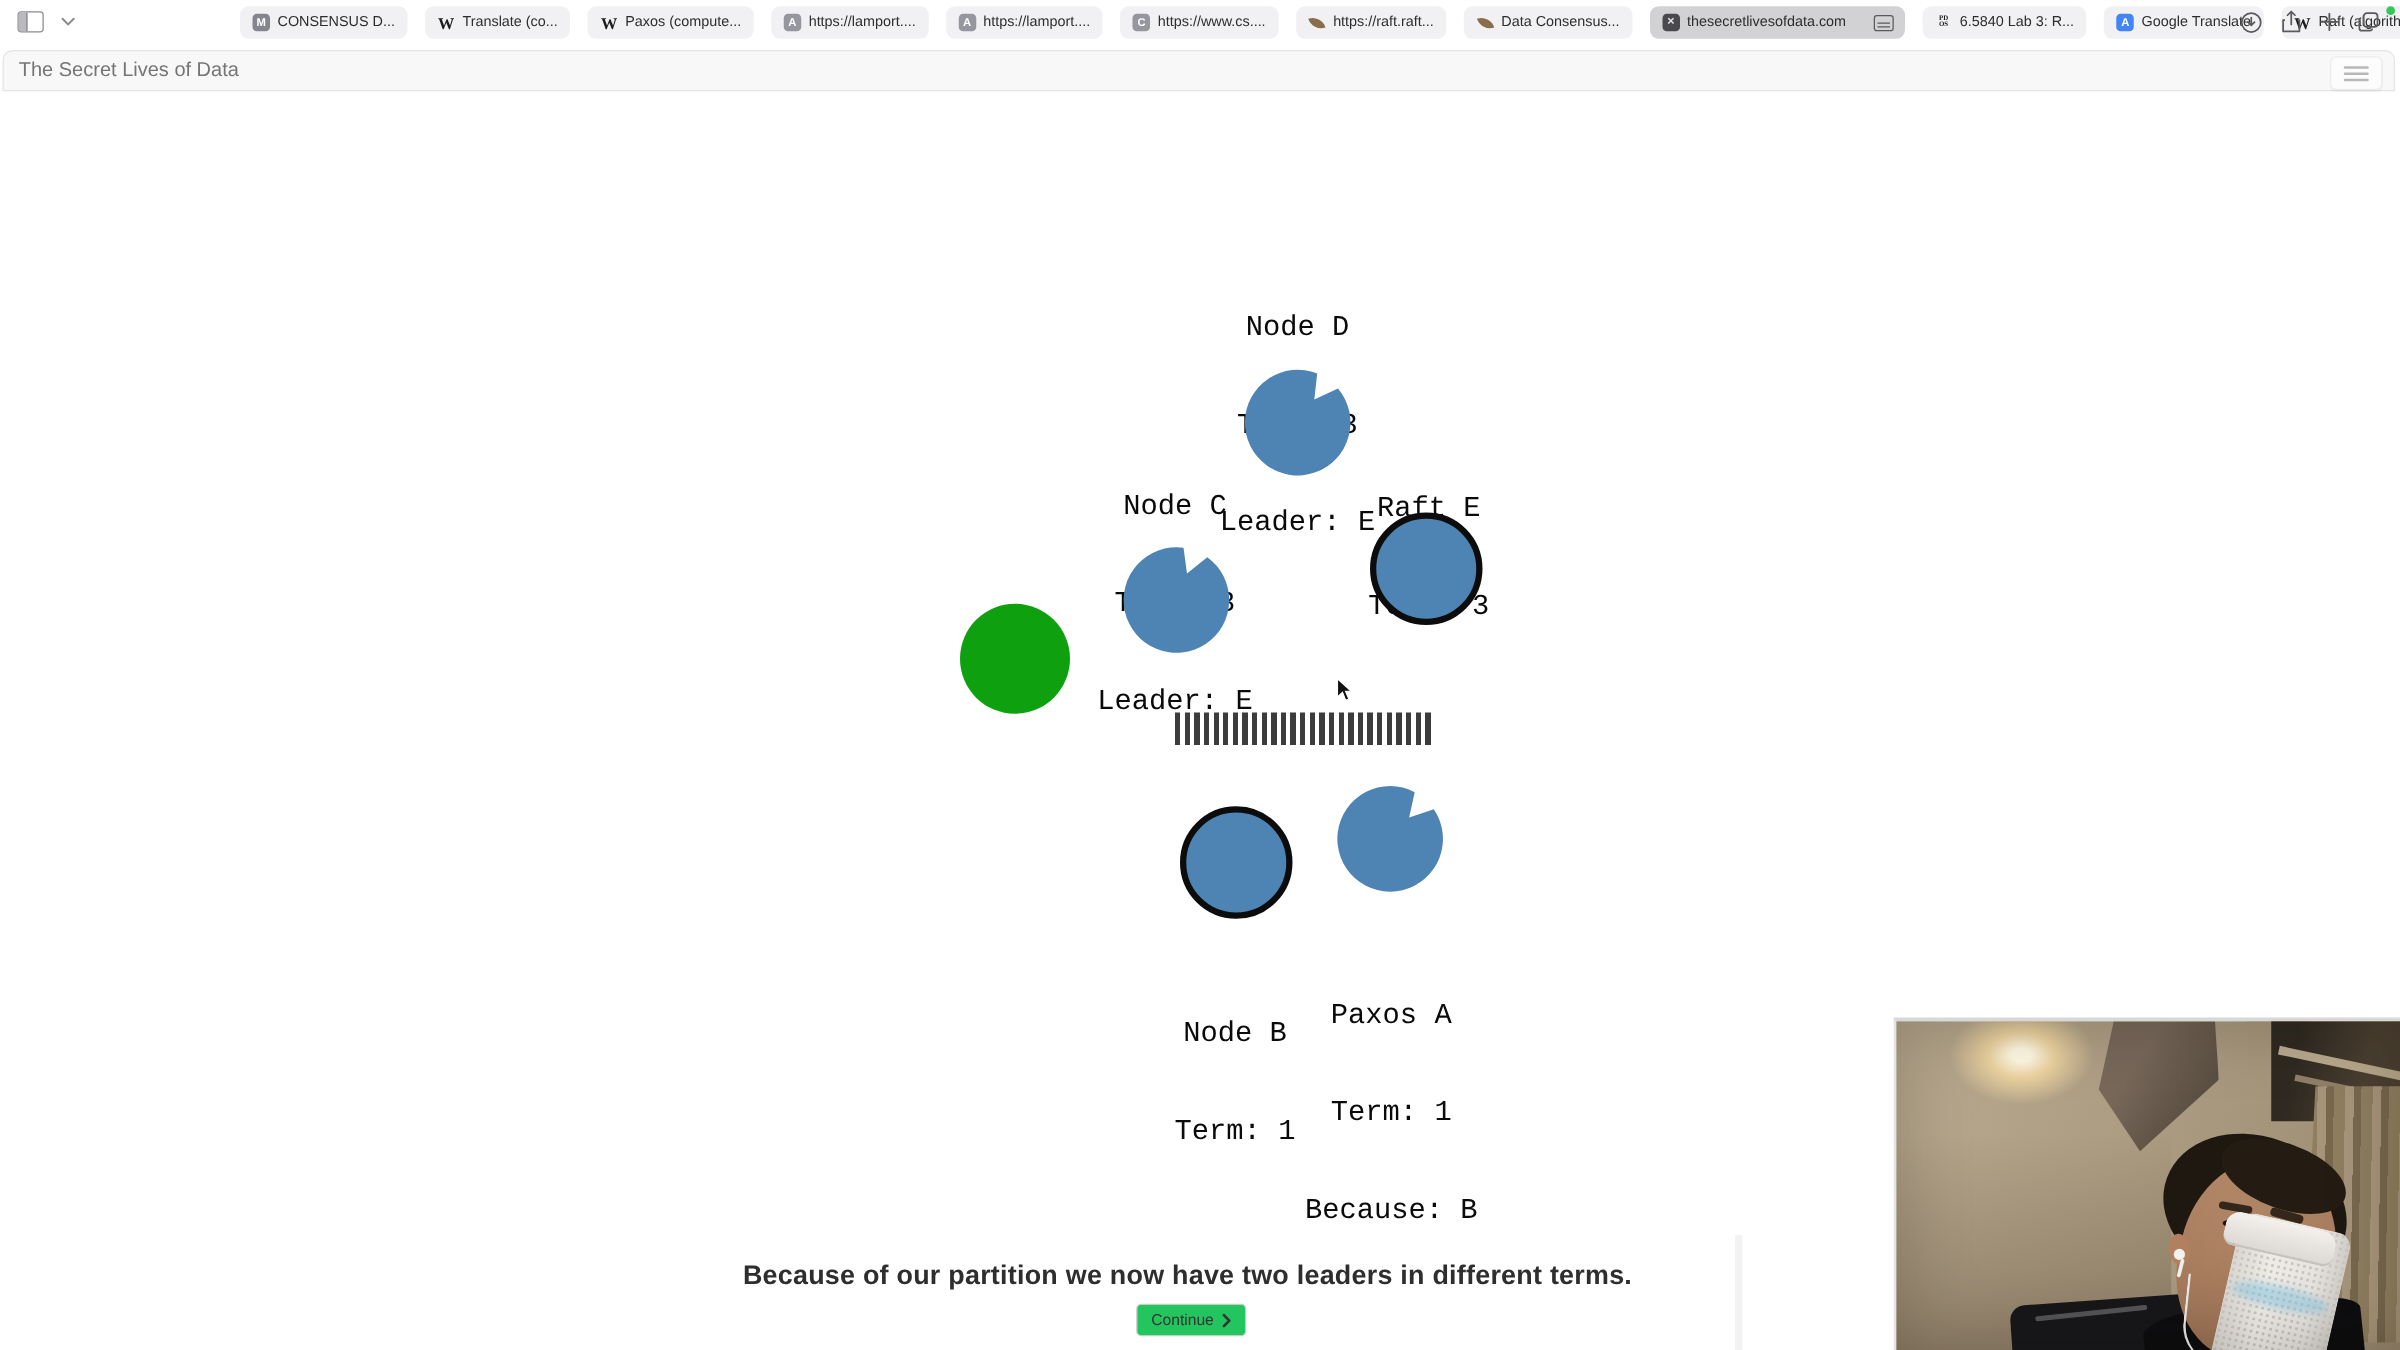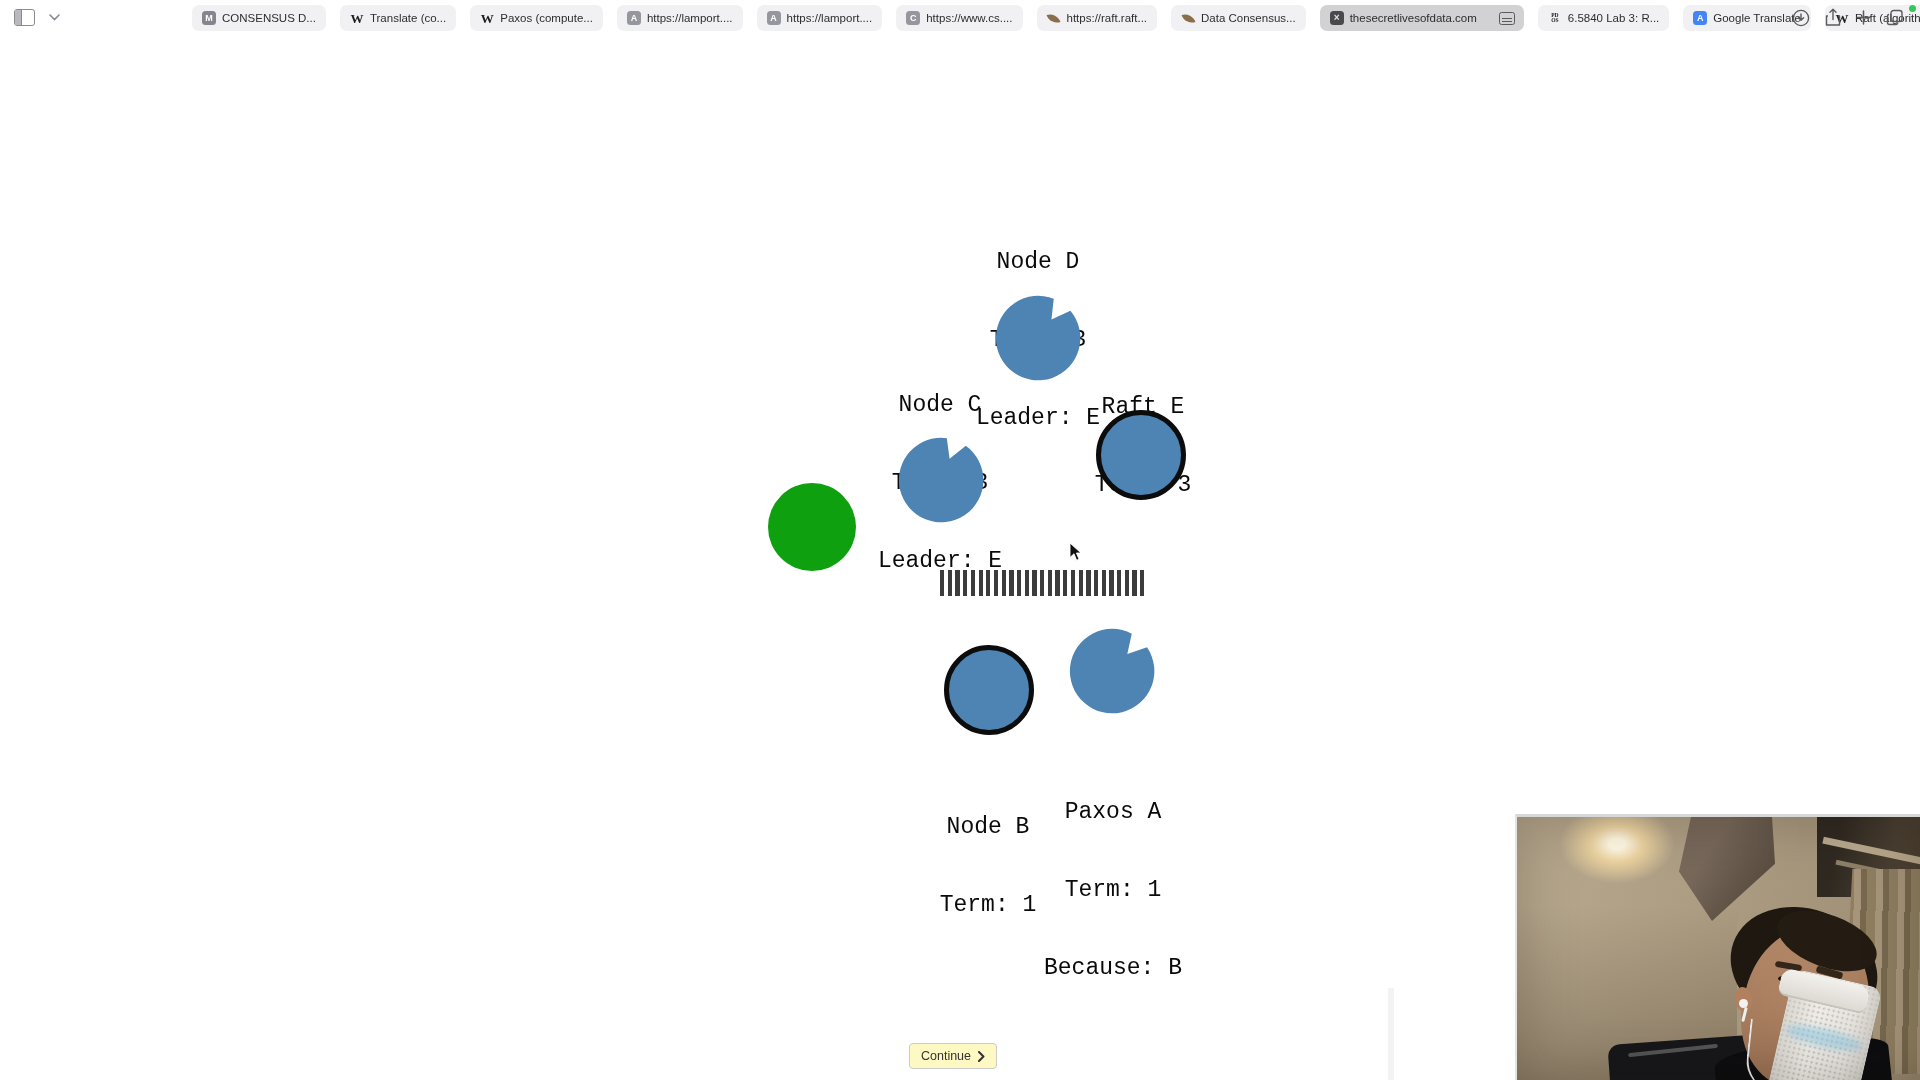--- a/index.html
+++ b/index.html
@@ -46,21 +46,21 @@
   .node{position:absolute;width:88px;height:88px;}
   .leader{box-sizing:border-box;width:90px;height:90px;border:5px solid #0c0c0c;border-radius:50%;background:#4d84b3;}
   .client{width:88px;height:88px;border-radius:50%;background:#0fa00f;}
   .partition{position:absolute;left:940px;top:570px;width:208px;height:26px;
              background:repeating-linear-gradient(90deg,#3c3c3c 0 4.2px,transparent 4.2px 7.7px);}
   .divider-faint{position:absolute;left:1388px;top:988px;width:6px;height:92px;background:#ededed;opacity:.65;}
 
   .caption{position:absolute;top:1008px;left:950px;transform:translateX(-50%);font-size:21.5px;font-weight:bold;
            color:#2e2e2e;white-space:nowrap;letter-spacing:.2px;}
   .continue-btn{position:absolute;top:1043px;left:953px;transform:translateX(-50%);display:flex;align-items:center;gap:7px;
-                font-size:12.5px;color:#333;background:#fef9c3;border:1px solid #cbcbcb;border-radius:4px;padding:5px 11px;}
+                font-size:12.5px;color:#333;background:#22c55e;border:1px solid #cbcbcb;border-radius:4px;padding:5px 11px;}
 
   .cursor{position:absolute;left:1069px;top:542px;}
 
   
   .wc{position:absolute;left:1515px;top:814px;width:405px;height:266px;overflow:hidden;
       background:linear-gradient(105deg,#b8a98f 0%,#ac9c82 45%,#9a8a71 100%);
       border-top:3px solid #d8d8d8;border-left:2px solid #e3e3e3;box-sizing:content-box;}
   .wc *{position:absolute;}
   .wc-glow{left:20px;top:-28px;width:160px;height:110px;border-radius:50%;
            background:radial-gradient(closest-side,#fff8e2 0 10%,#ecd3a0 32%,rgba(200,170,120,0) 72%);}
@@ -180,20 +180,28 @@
         <path d="M7.5 1v13 M1 7.5h13" fill="none" stroke="#5a5a5e" stroke-width="1.5" stroke-linecap="round"></path>
       </svg>
       <svg width="18" height="17" viewBox="0 0 18 17">
         <rect x="5" y="1.5" width="11" height="11" rx="2.5" fill="none" stroke="#5a5a5e" stroke-width="1.4"></rect>
         <path d="M2.5 5.5 A1.8 1.8 0 0 0 1.5 7.2 V13.5 A2 2 0 0 0 3.5 15.5 H10 A1.8 1.8 0 0 0 11.7 14.5" fill="none" stroke="#5a5a5e" stroke-width="1.4" stroke-linecap="round"></path>
       </svg>
     </div>
     <span class="green-dot"></span>
   </div>
 
+  <div class="page-header">
+    <div class="page-title">The Secret Lives of Data</div>
+    <div class="hamburger">
+        <i></i>
+        <i></i>
+        <i></i>
+      </div>
+  </div>
 
   <div class="nodelabel" style="left:1038px;top:197px;text-align:center;">
     <div>Node D</div>
     <div>Term: 3</div>
     <div>Leader: E</div>
   </div>
   <div class="nodelabel" style="left:940px;top:340px;">
     <div>Node C</div>
     <div>Term: 3</div>
     <div>Leader: E</div>
@@ -231,20 +239,21 @@
   <svg class="node" style="left:1068px;top:627px;transform:rotate(6deg);" viewBox="0 0 100 100">
     <path d="M67.9,5.5 L65.3,29 L86.8,19.1 A48,48 0 1 1 67.9,5.5 Z" fill="#4d84b3"></path>
   </svg>
 
   <svg class="cursor" width="14" height="20" viewBox="0 0 14 20">
     <path d="M1,1 L1,15.5 L5,11.8 L7.6,18.3 L10.1,17.2 L7.4,11 L12,11 Z" fill="#111" stroke="#fff" stroke-width="0.9"></path>
   </svg>
 
   <div class="divider-faint"></div>
 
+  <div class="caption">Because of our partition we now have two leaders in different terms.</div>
   <div class="continue-btn">
     <span>Continue</span>
     <svg width="7" height="11" viewBox="0 0 7 11">
       <polyline points="1,1 5.5,5.5 1,10" fill="none" stroke="#333" stroke-width="2" stroke-linecap="round" stroke-linejoin="round"></polyline>
     </svg>
   </div>
 
   <div class="wc">
     <div class="wc-glow"></div>
     <div class="wc-soffit"></div>

